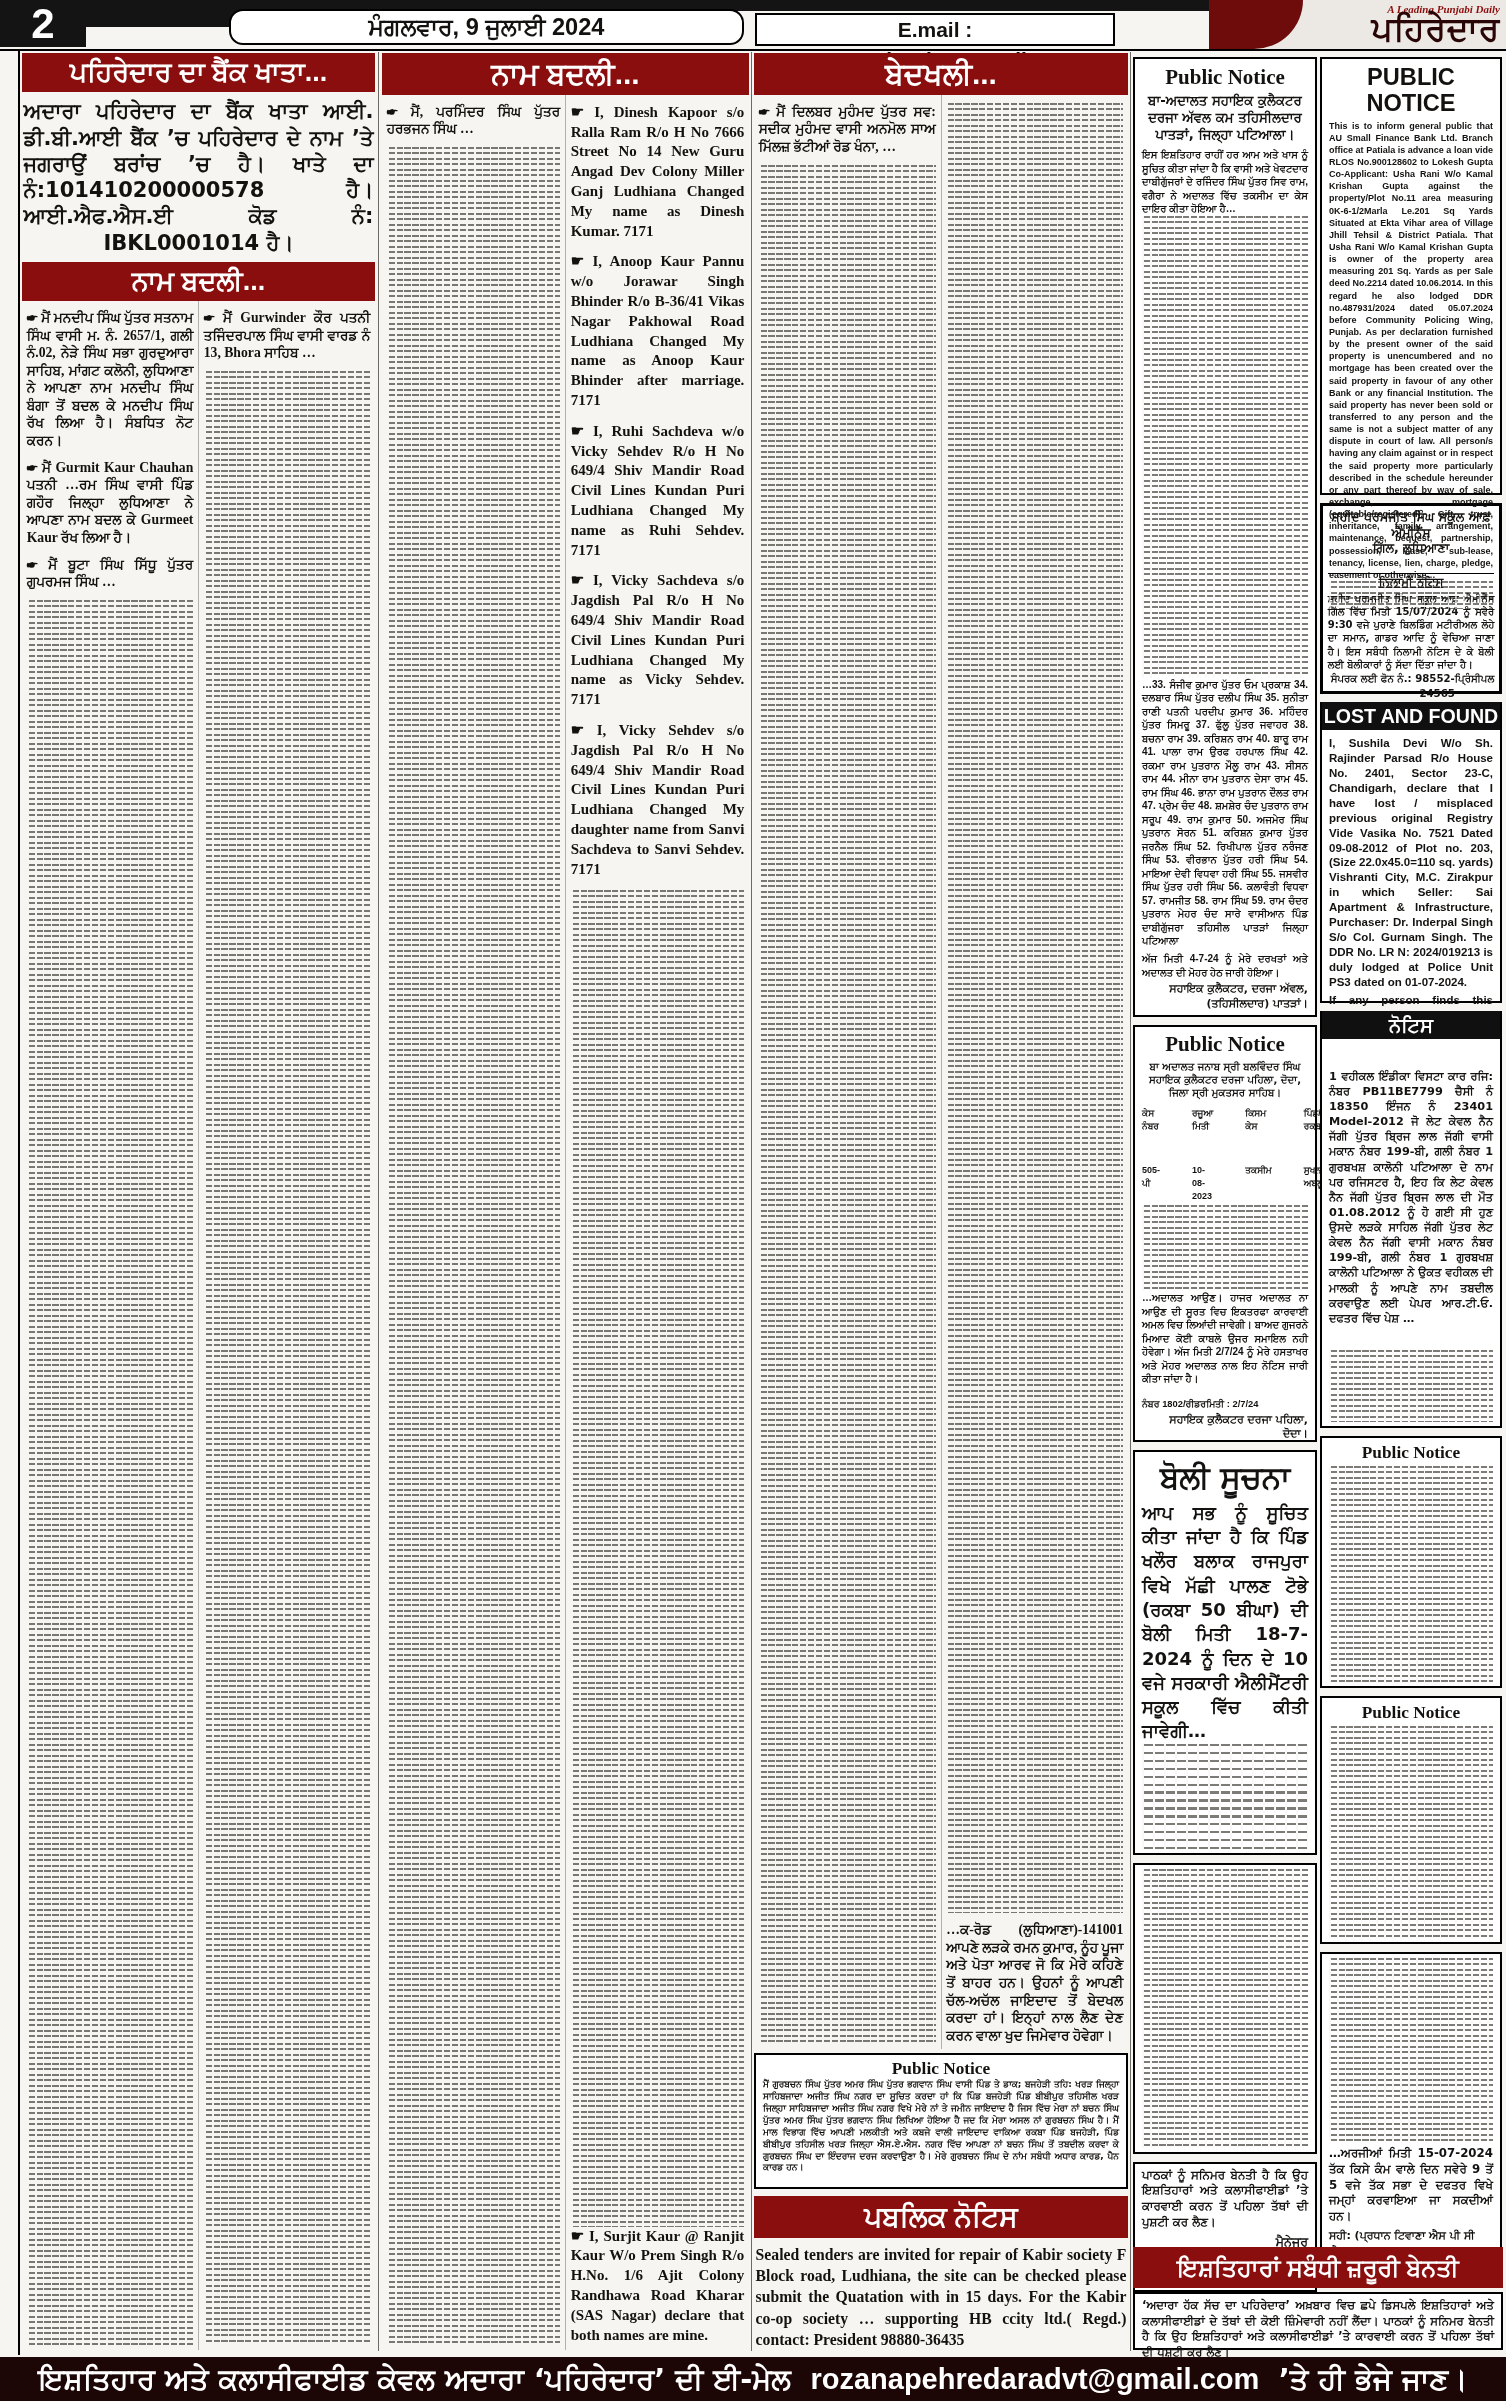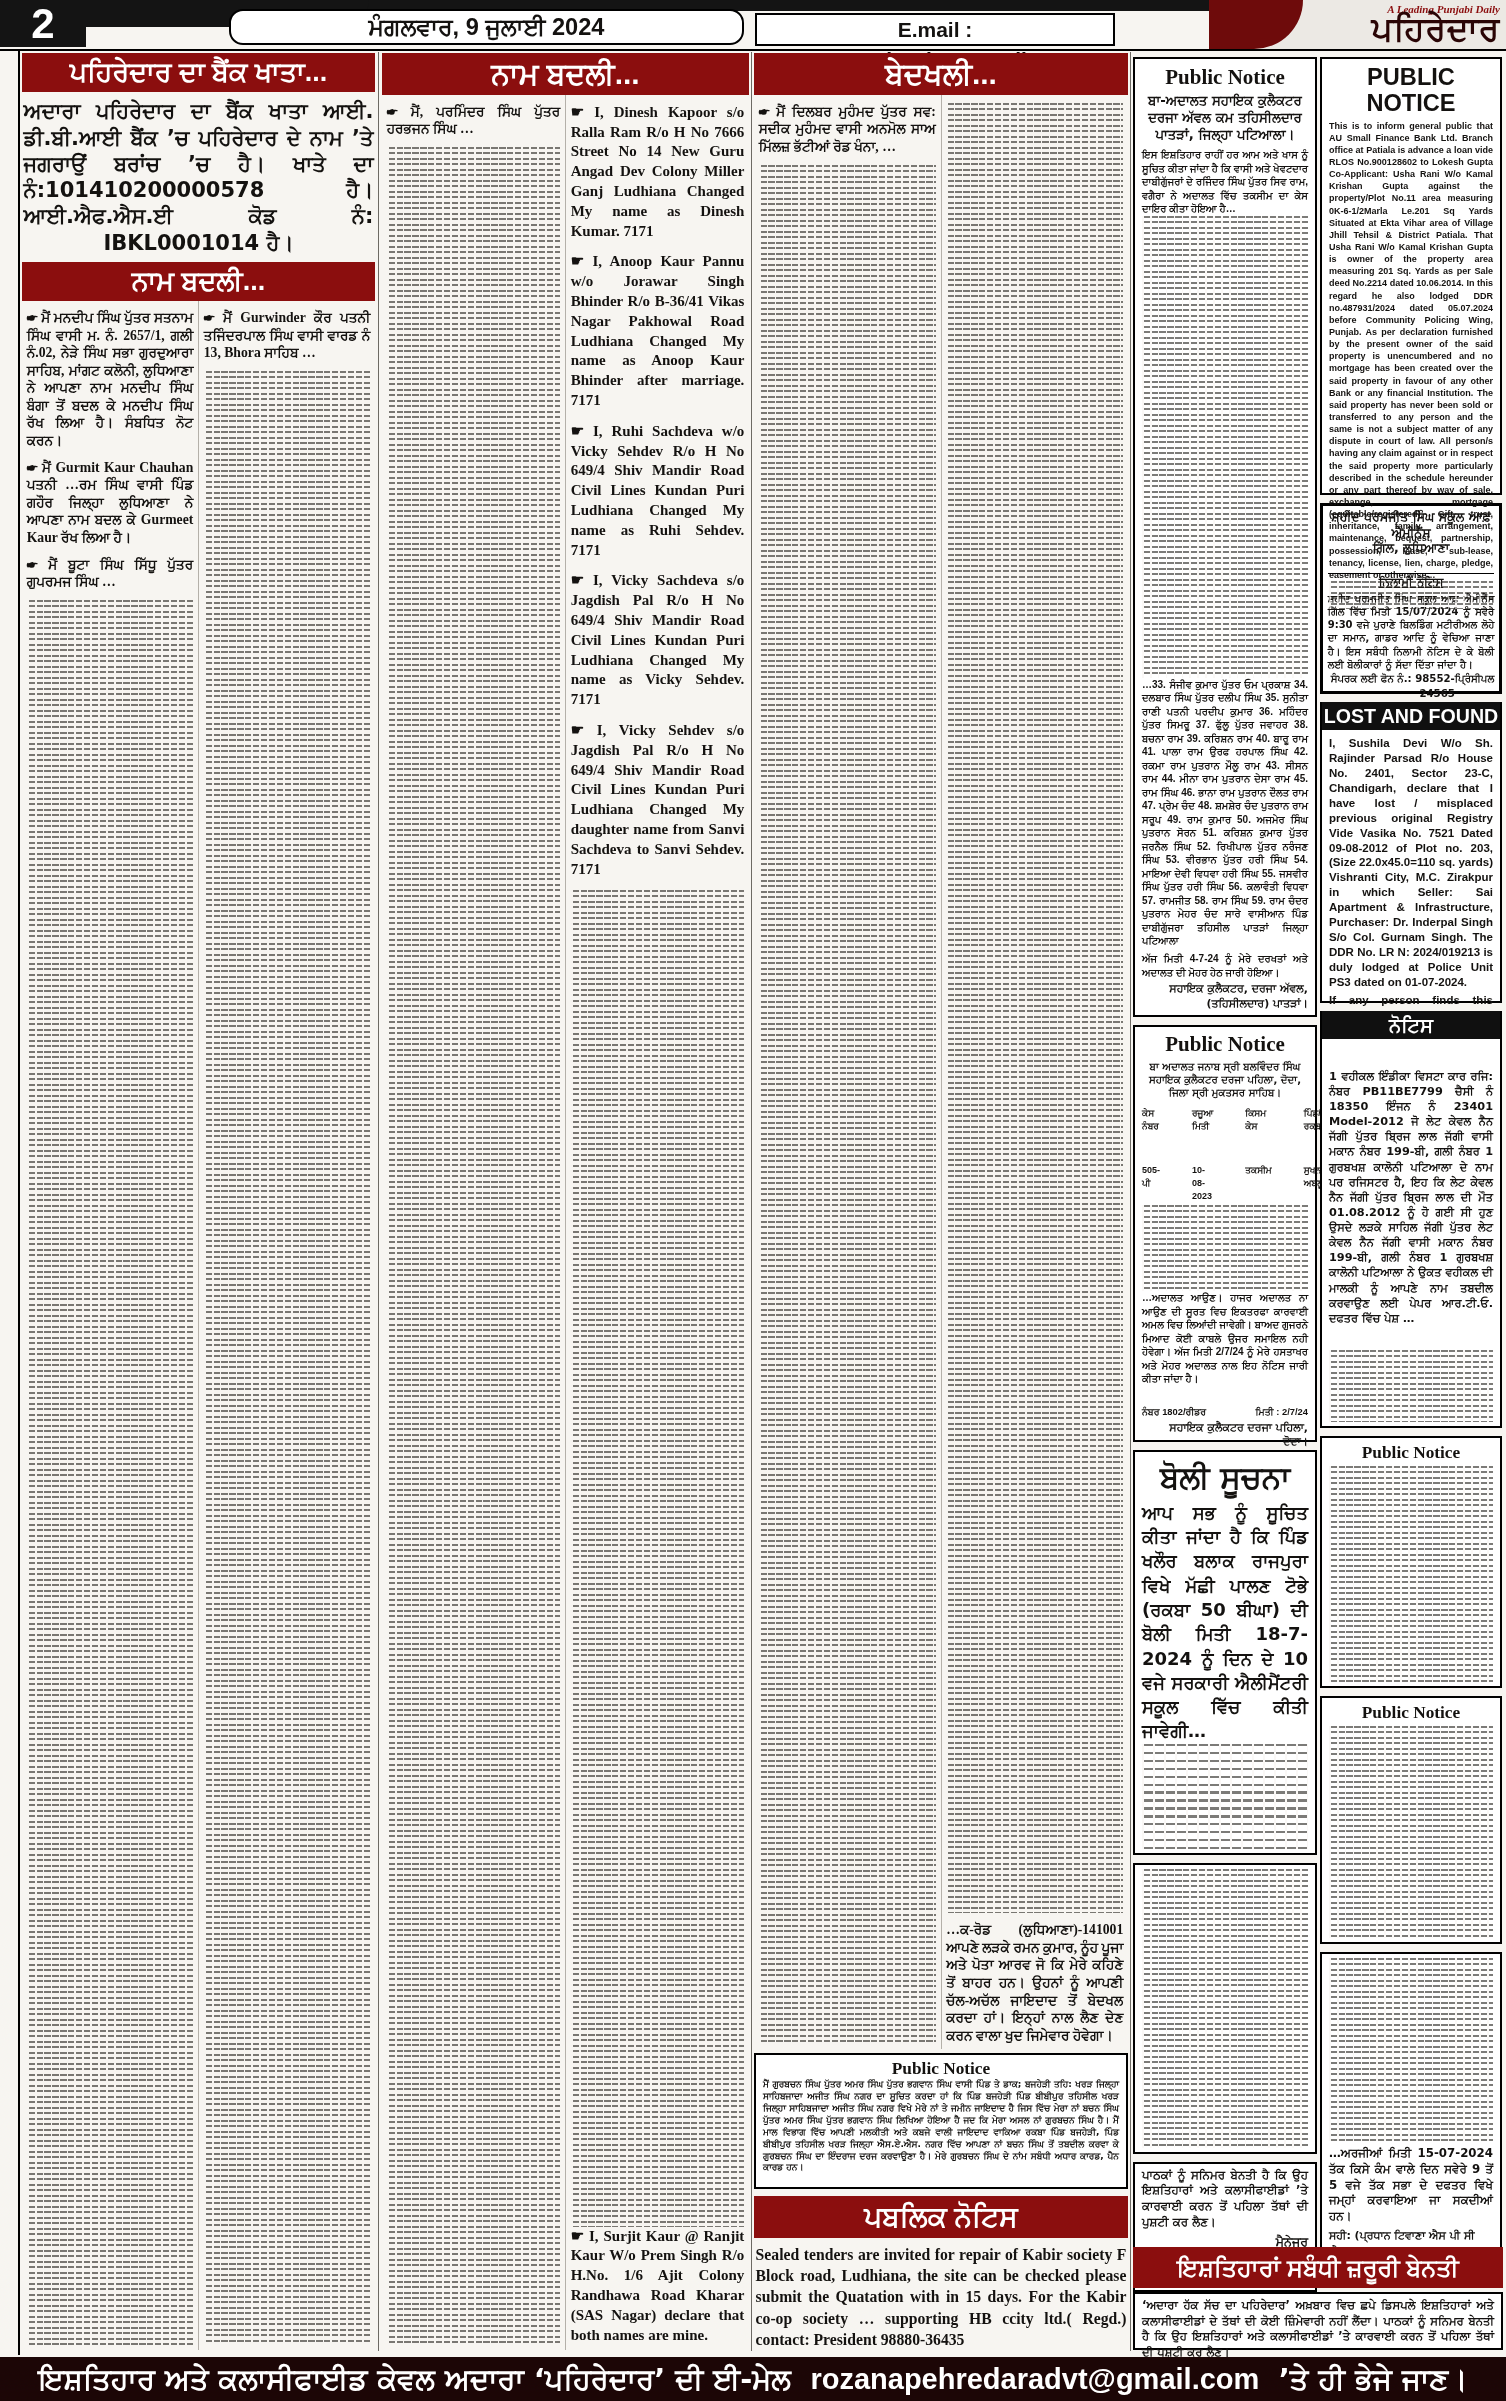--- a/index.html
+++ b/index.html
@@ -157,21 +157,21 @@
         <span>ਰਜੂਆ ਮਿਤੀ</span>
         <span>ਕਿਸਮ ਕੇਸ</span>
         <span>ਪਿੰਡ/ਰਕਬਾ</span>
         <span>505-ਪੀ</span>
         <span>10-08-2023</span>
         <span>ਤਕਸੀਮ</span>
         <span>ਸੁਖਨਾ ਅਬਲੂ</span>
       </div>
       <div class="fill" style="min-height:86px;"></div>
       <div class="body-sm">…ਅਦਾਲਤ ਆਉਣ। ਹਾਜਰ ਅਦਾਲਤ ਨਾ ਆਉਣ ਦੀ ਸੂਰਤ ਵਿਚ ਇਕਤਰਫਾ ਕਾਰਵਾਈ ਅਮਲ ਵਿਚ ਲਿਆਂਦੀ ਜਾਵੇਗੀ। ਬਾਅਦ ਗੁਜਰਨੇ ਮਿਆਦ ਕੋਈ ਕਾਬਲੇ ਉਜਰ ਸਮਾਇਲ ਨਹੀ ਹੋਵੇਗਾ। ਅੱਜ ਮਿਤੀ 2/7/24 ਨੂੰ ਮੇਰੇ ਹਸਤਾਖਰ ਅਤੇ ਮੋਹਰ ਅਦਾਲਤ ਨਾਲ ਇਹ ਨੋਟਿਸ ਜਾਰੀ ਕੀਤਾ ਜਾਂਦਾ ਹੈ।</div>
-      <div style="display:flex;justify-content:space-between;font:700 9.4px/1.4 'Liberation Sans',sans-serif;margin-top:19px;">
+      <div style="display:flex;font:700 9.4px/1.4 'Liberation Sans',sans-serif;margin-top:11px;">
         <span>ਨੰਬਰ 1802/ਰੀਡਰ</span>
         <span>ਮਿਤੀ : 2/7/24</span>
       </div>
       <div class="sign">ਸਹਾਇਕ ਕੁਲੈਕਟਰ ਦਰਜਾ ਪਹਿਲਾ, ਦੋਦਾ।</div>
     </div>
     <div class="nbox" style="height:393px;margin-top:7.9px;">
       <div class="pn-title" style="font:700 31px/1.3 'DejaVu Sans',sans-serif;">ਬੋਲੀ ਸੂਚਨਾ</div>
       <div class="body-lg">ਆਪ ਸਭ ਨੂੰ ਸੂਚਿਤ ਕੀਤਾ ਜਾਂਦਾ ਹੈ ਕਿ ਪਿੰਡ ਖਲੌਰ ਬਲਾਕ ਰਾਜਪੁਰਾ ਵਿਖੇ ਮੱਛੀ ਪਾਲਣ ਟੋਭੇ (ਰਕਬਾ 50 ਬੀਘਾ) ਦੀ ਬੋਲੀ ਮਿਤੀ 18-7-2024 ਨੂੰ ਦਿਨ ਦੇ 10 ਵਜੇ ਸਰਕਾਰੀ ਐਲੀਮੈਂਟਰੀ ਸਕੂਲ ਵਿੱਚ ਕੀਤੀ ਜਾਵੇਗੀ…</div>
       <div class="fill big"></div>
     </div>

